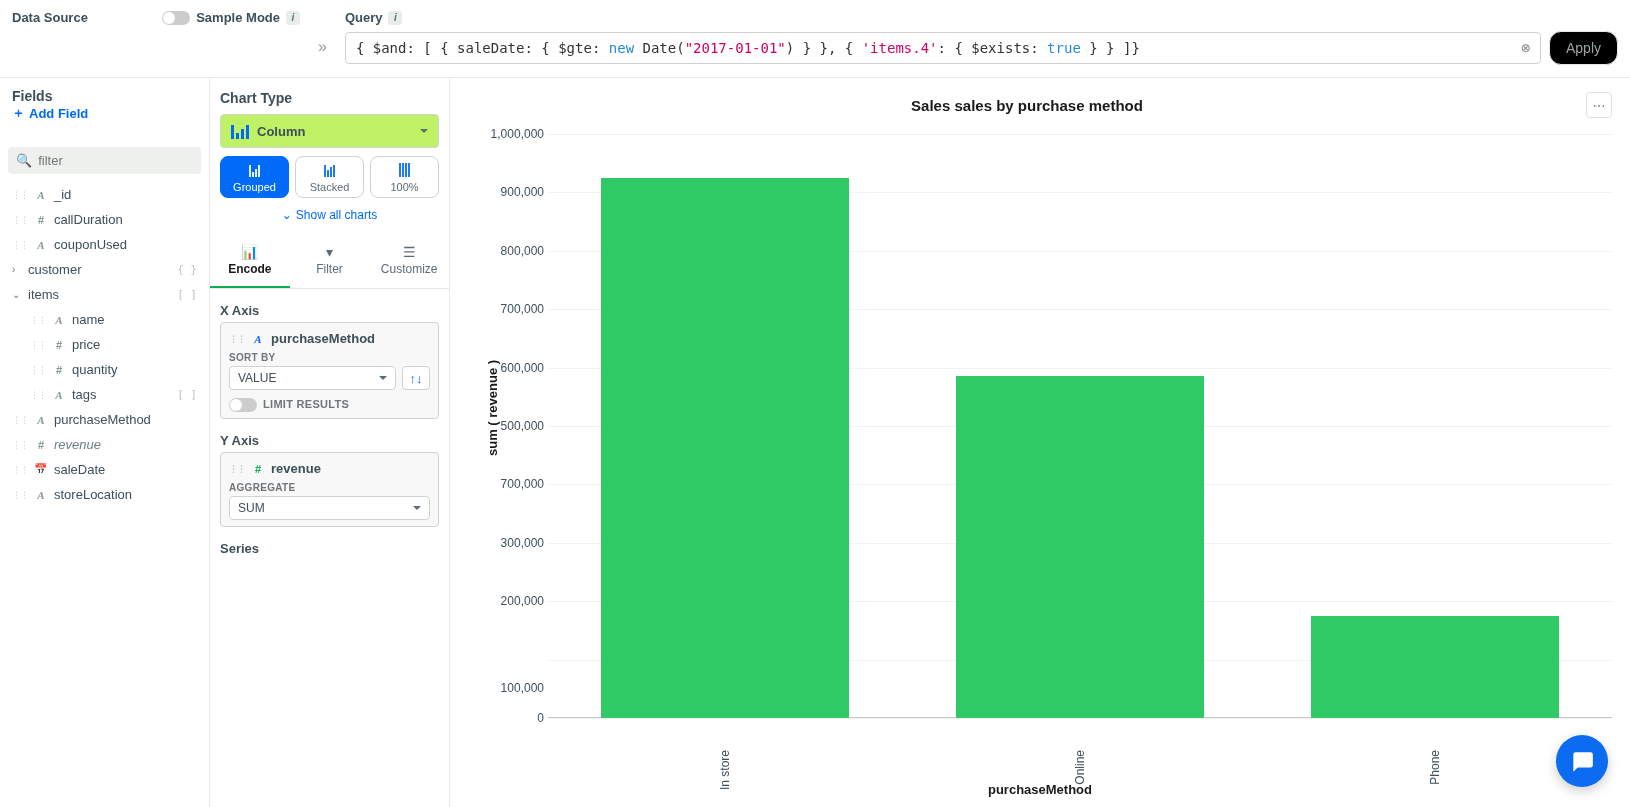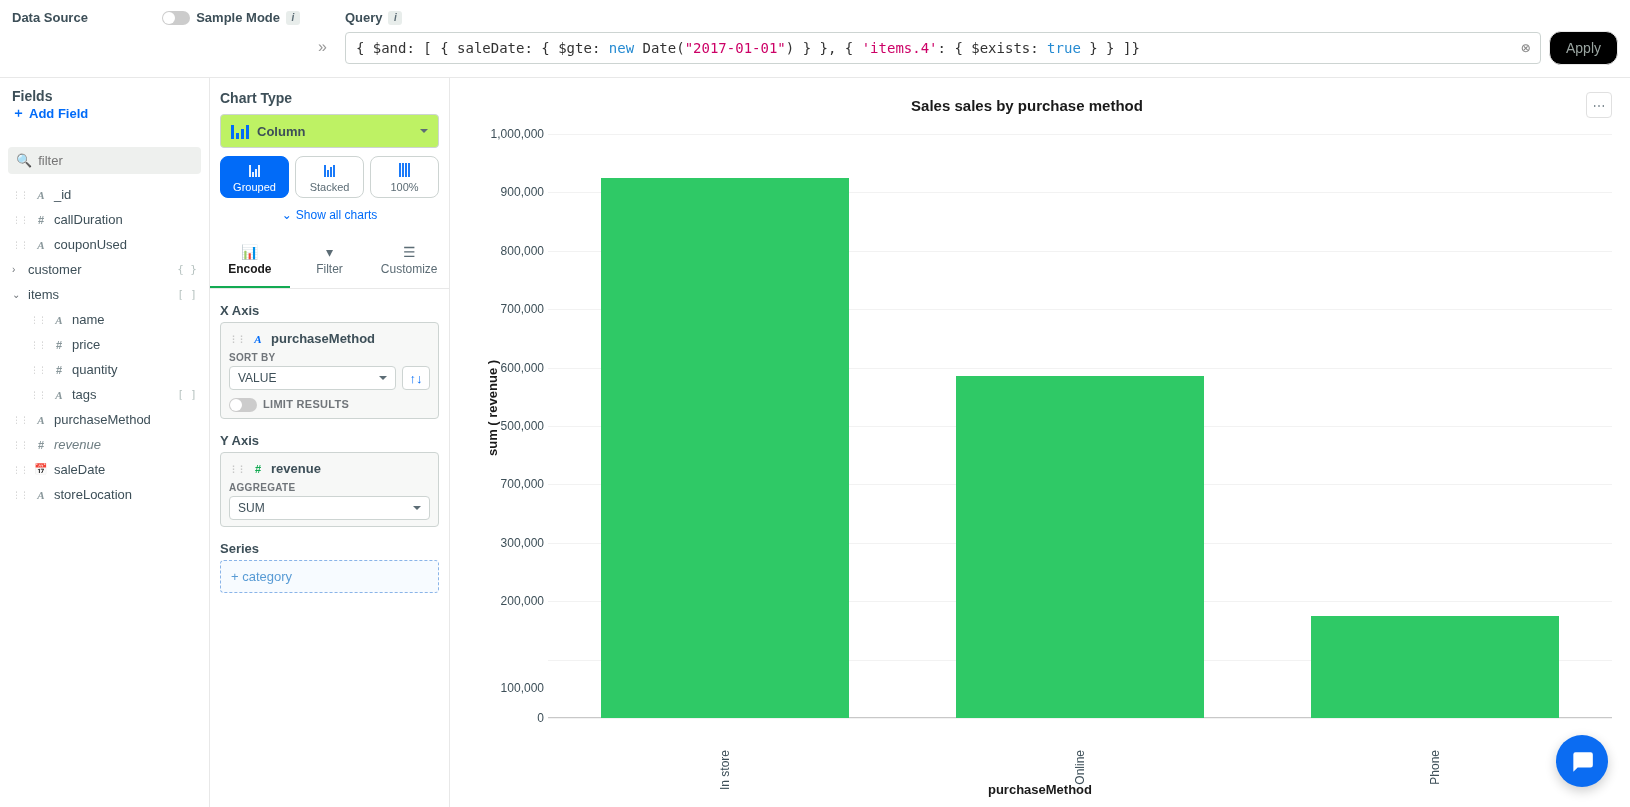--- a/index.html
+++ b/index.html
@@ -306,23 +306,20 @@
           <div class="sel">
             <span>SUM</span>
             <span class="caret-down"></span>
           </div>
         </div>
       </div>
     </div>
 
     <div>
       <div class="axis-lbl">Series</div>
-      <div class="dashed-add">
-        + <span>category</span>
-      </div>
     </div>
   </div>
 
   <div class="chart-col">
     <div class="chart-title-row">
       <div class="chart-title">Sales sales by purchase method</div>
       <div class="more-btn">⋯</div>
     </div>
 
     <div class="chart-area">

